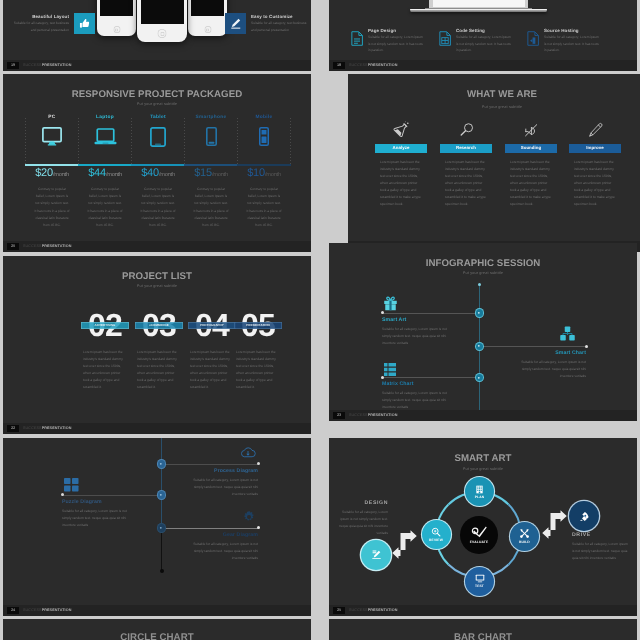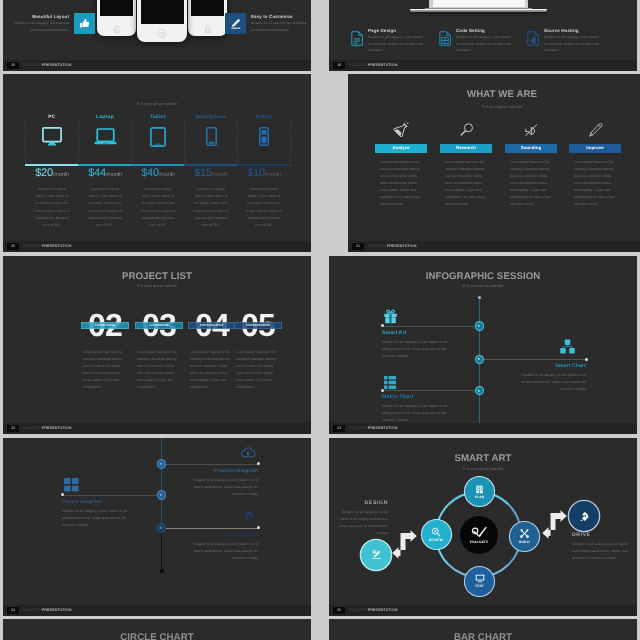--- a/index.html
+++ b/index.html
@@ -209,20 +209,21 @@
     </div>
   </div>
   <div class="sfooter" data-name="slide-footer">
     <div class="pgbox" data-name="page-number">18</div>
     <div class="ftxt" data-name="footer-brand"><span data-name="footer-brand-thin">SUCCESS</span><b data-name="footer-brand-bold">PRESENTATION</b></div>
   </div>
 </div>
 
 <div class="slide" data-name="slide-responsive-project-packaged" style="left:3px;top:74px;">
   <div class="inner">
+    <div class="stitle" data-name="slide-title" style="top:15px;">RESPONSIVE PROJECT PACKAGED</div>
     <div class="ssub" data-name="slide-subtitle" style="top:28px;">Put your great subtitle</div>
 
     <div class="pvline" data-name="column-divider" style="left:22px;top:44px;"></div>
     <div class="pvline" data-name="column-divider" style="left:75px;top:44px;"></div>
     <div class="pvline" data-name="column-divider" style="left:128px;top:44px;"></div>
     <div class="pvline" data-name="column-divider" style="left:181px;top:44px;"></div>
     <div class="pvline" data-name="column-divider" style="left:234px;top:44px;"></div>
     <div class="pvline" data-name="column-divider" style="left:287px;top:44px;"></div>
 
     <div class="pbar" data-name="price-bar-segment" style="left:22px;top:90px;width:53px;background:#93e2ea;"></div>
@@ -399,21 +400,21 @@
       <div class="nlab" data-name="project-label" style="background:rgba(25,70,120,.95);box-shadow:inset 0 0 0 .7px rgba(80,124,165,.8);">PRESENTATION</div>
       <div class="ntxt" data-name="project-text">Lorem ipsum has been the industry's standard dummy text ever since the 1500s, when an unknown printer took a galley of type and scrambled it.</div>
     </div>
   </div>
   <div class="sfooter" data-name="slide-footer">
     <div class="pgbox" data-name="page-number">22</div>
     <div class="ftxt" data-name="footer-brand"><span data-name="footer-brand-thin">SUCCESS</span><b data-name="footer-brand-bold">PRESENTATION</b></div>
   </div>
 </div>
 
-<div class="slide" data-name="slide-infographic-session" style="left:329px;top:256px;">
+<div class="slide" data-name="slide-infographic-session" style="left:329px;top:243px;">
   <div class="inner">
     <div class="stitle" data-name="slide-title" style="top:15px;">INFOGRAPHIC SESSION</div>
     <div class="ssub" data-name="slide-subtitle" style="top:28px;">Put your great subtitle</div>
 
     <div class="tl-v" data-name="timeline-spine" style="left:150px;top:41px;height:137px;background:#2c6478;"></div>
     <div class="tl-dot" data-name="timeline-spine-top-dot" style="left:148.8px;top:39.5px;background:#7fcede;width:3px;height:3px;"></div>
 
     <div class="tl-h" data-name="timeline-branch" style="left:53px;top:69.6px;width:97px;background:#555;"></div>
     <div class="tl-dot" data-name="timeline-end-dot" style="left:51.8px;top:68.4px;background:#e0e0e0;width:3px;height:3px;"></div>
     <div class="tl-node" data-name="timeline-node" style="left:146.5px;top:66.2px;background:#177b9c;box-shadow:0 0 0 1px #5cc0d6;width:7.5px;height:7.5px;">

